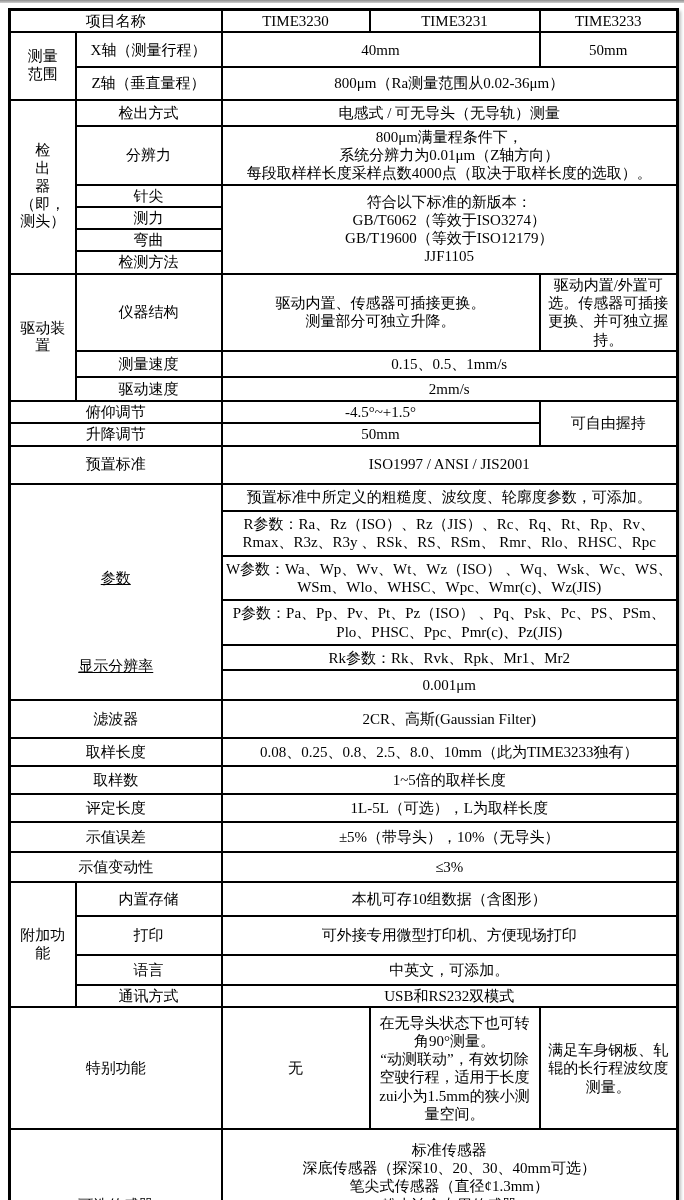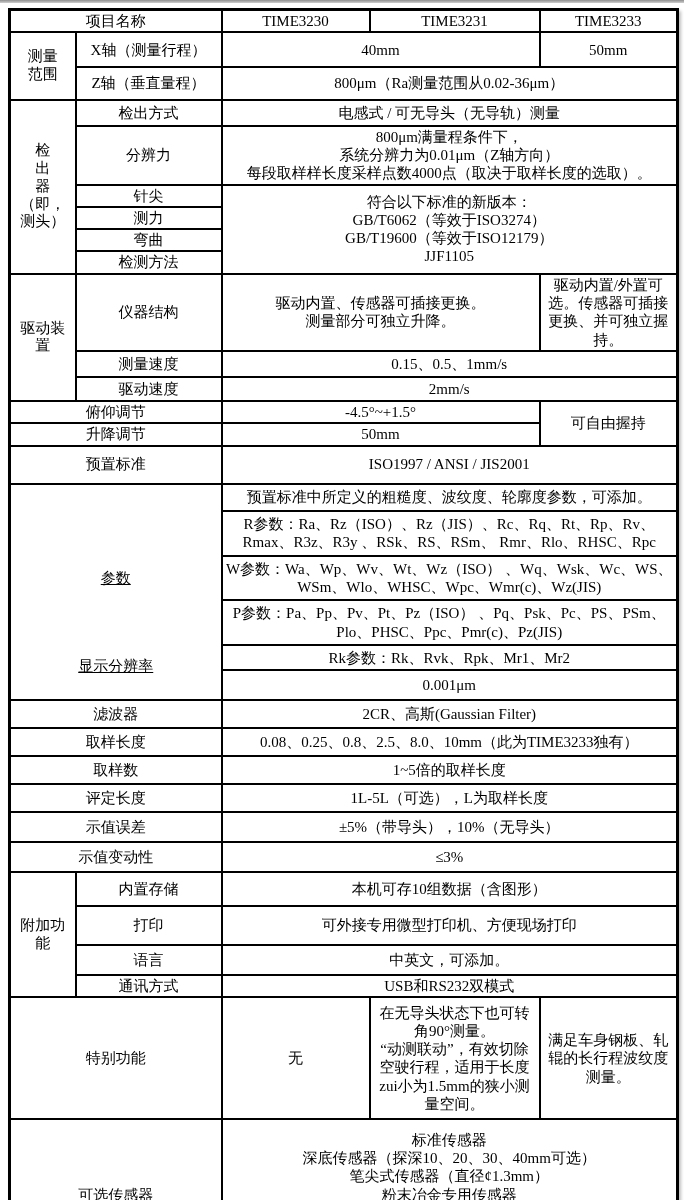--- a/index.html
+++ b/index.html
@@ -167,21 +167,21 @@
   <tr style="height:35px">
     <td colspan="3">P参数：Pa、Pp、Pv、Pt、Pz（ISO） 、Pq、Psk、Pc、PS、PSm、Plo、PHSC、Ppc、Pmr(c)、Pz(JIS)</td>
   </tr>
   <tr style="height:23px">
     <td colspan="3">Rk参数：Rk、Rvk、Rpk、Mr1、Mr2</td>
   </tr>
   <tr style="height:27px">
     <td colspan="3">0.001μm</td>
   </tr>
 
-  <tr style="height:28px">
+  <tr style="height:38px">
     <td colspan="2">滤波器</td>
     <td colspan="3">2CR、高斯(Gaussian Filter)</td>
   </tr>
   <tr style="height:28px">
     <td colspan="2">取样长度</td>
     <td colspan="3">0.08、0.25、0.8、2.5、8.0、10mm（此为TIME3233独有）</td>
   </tr>
   <tr style="height:28px">
     <td colspan="2">取样数</td>
     <td colspan="3">1~5倍的取样长度</td>

